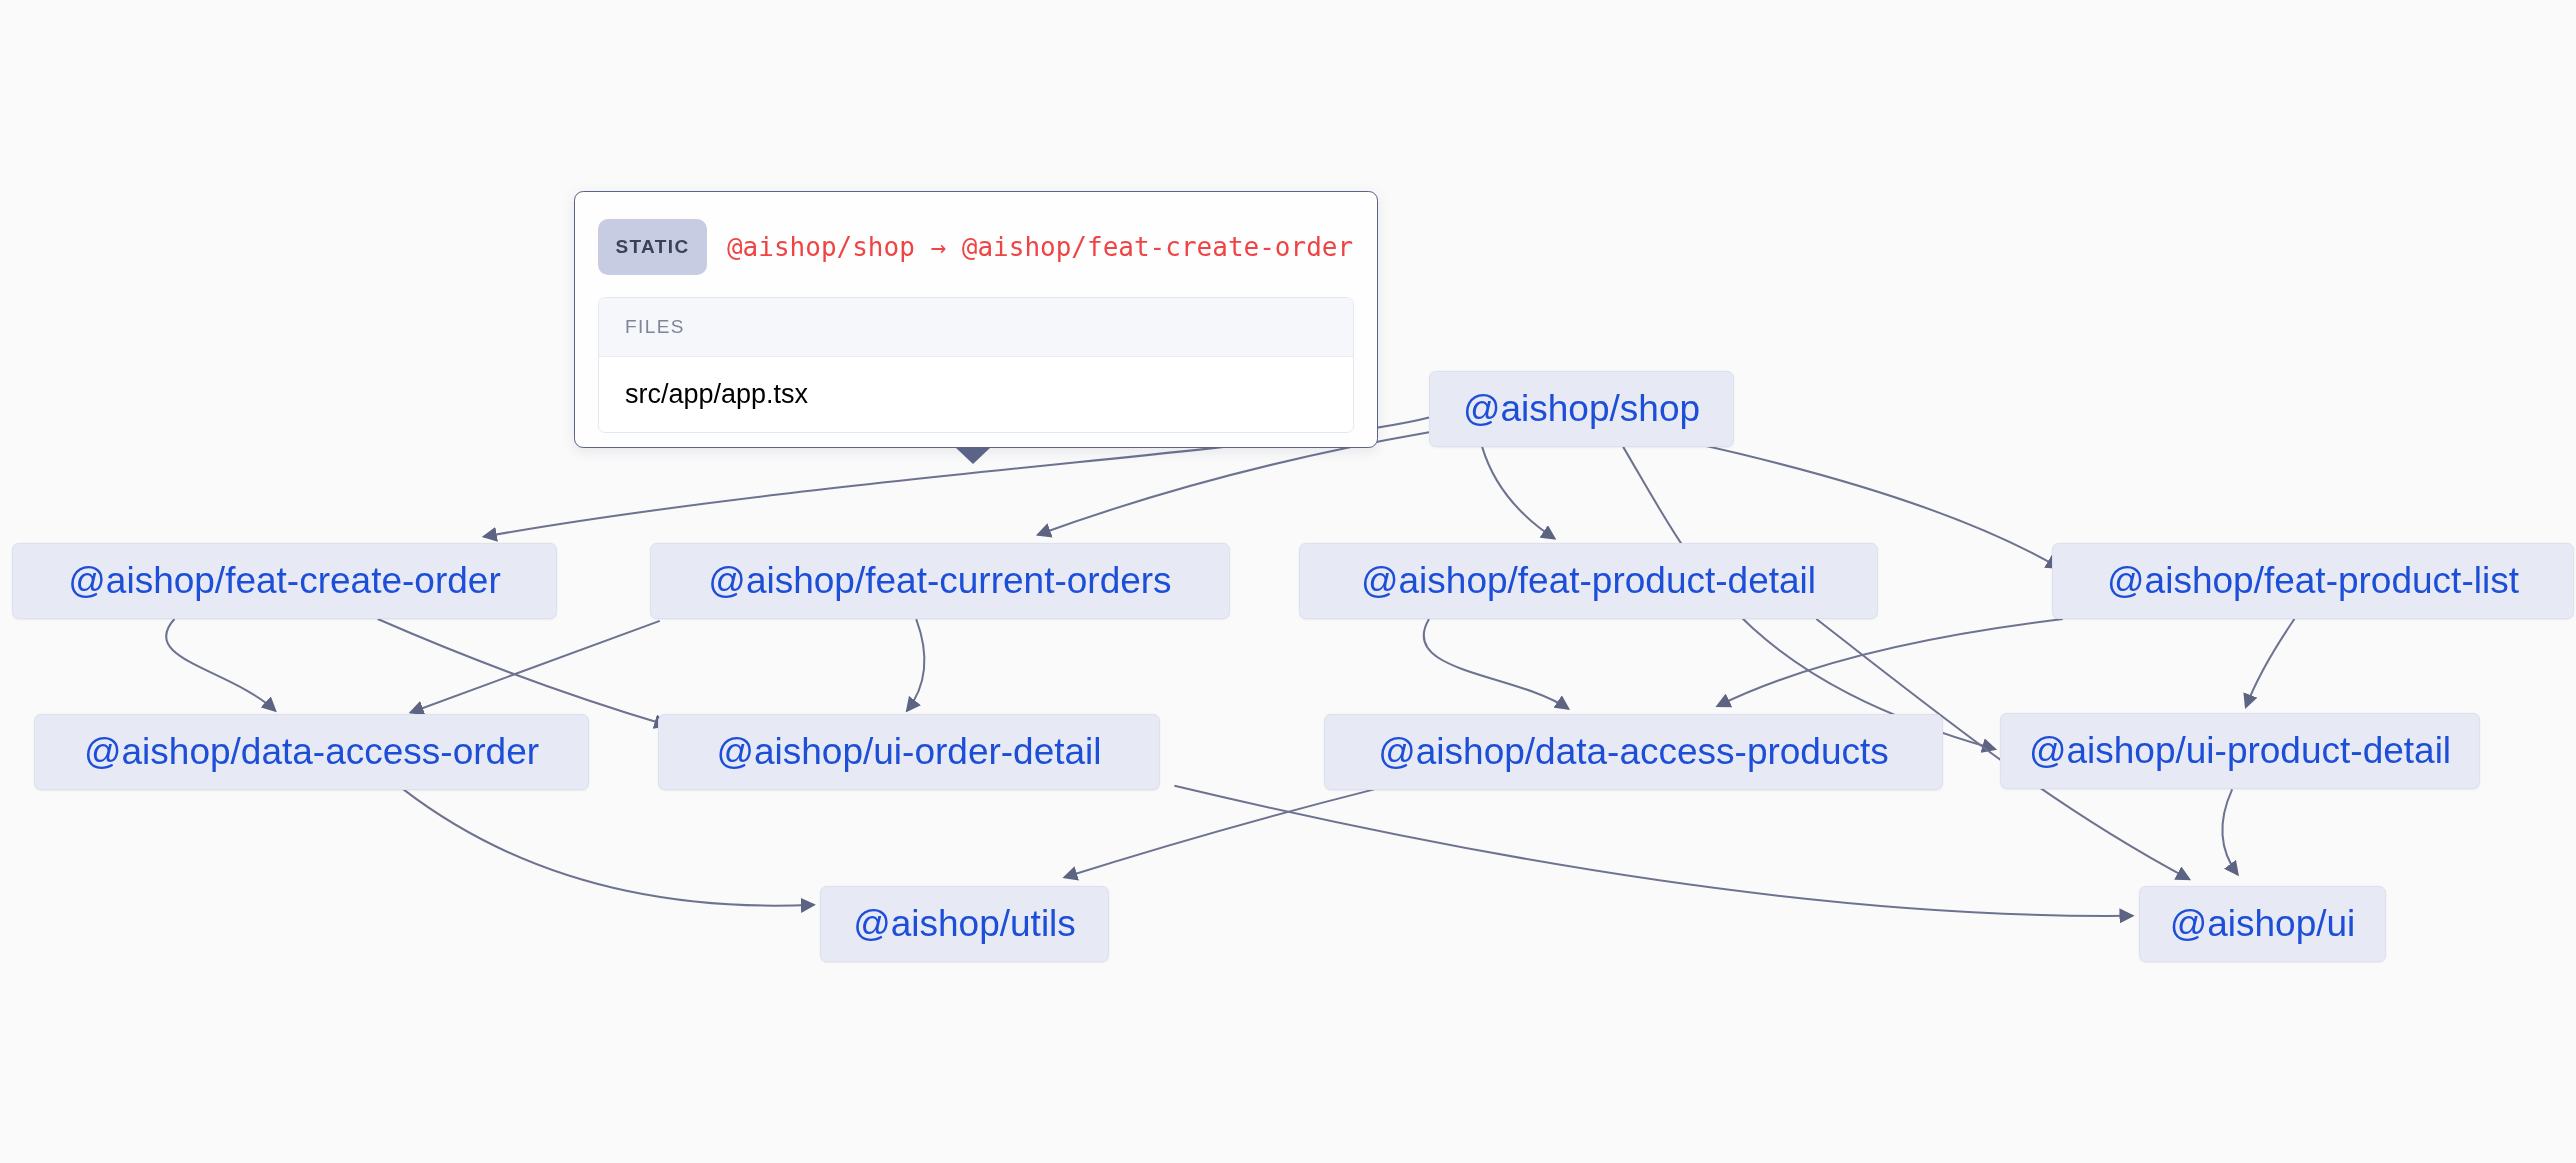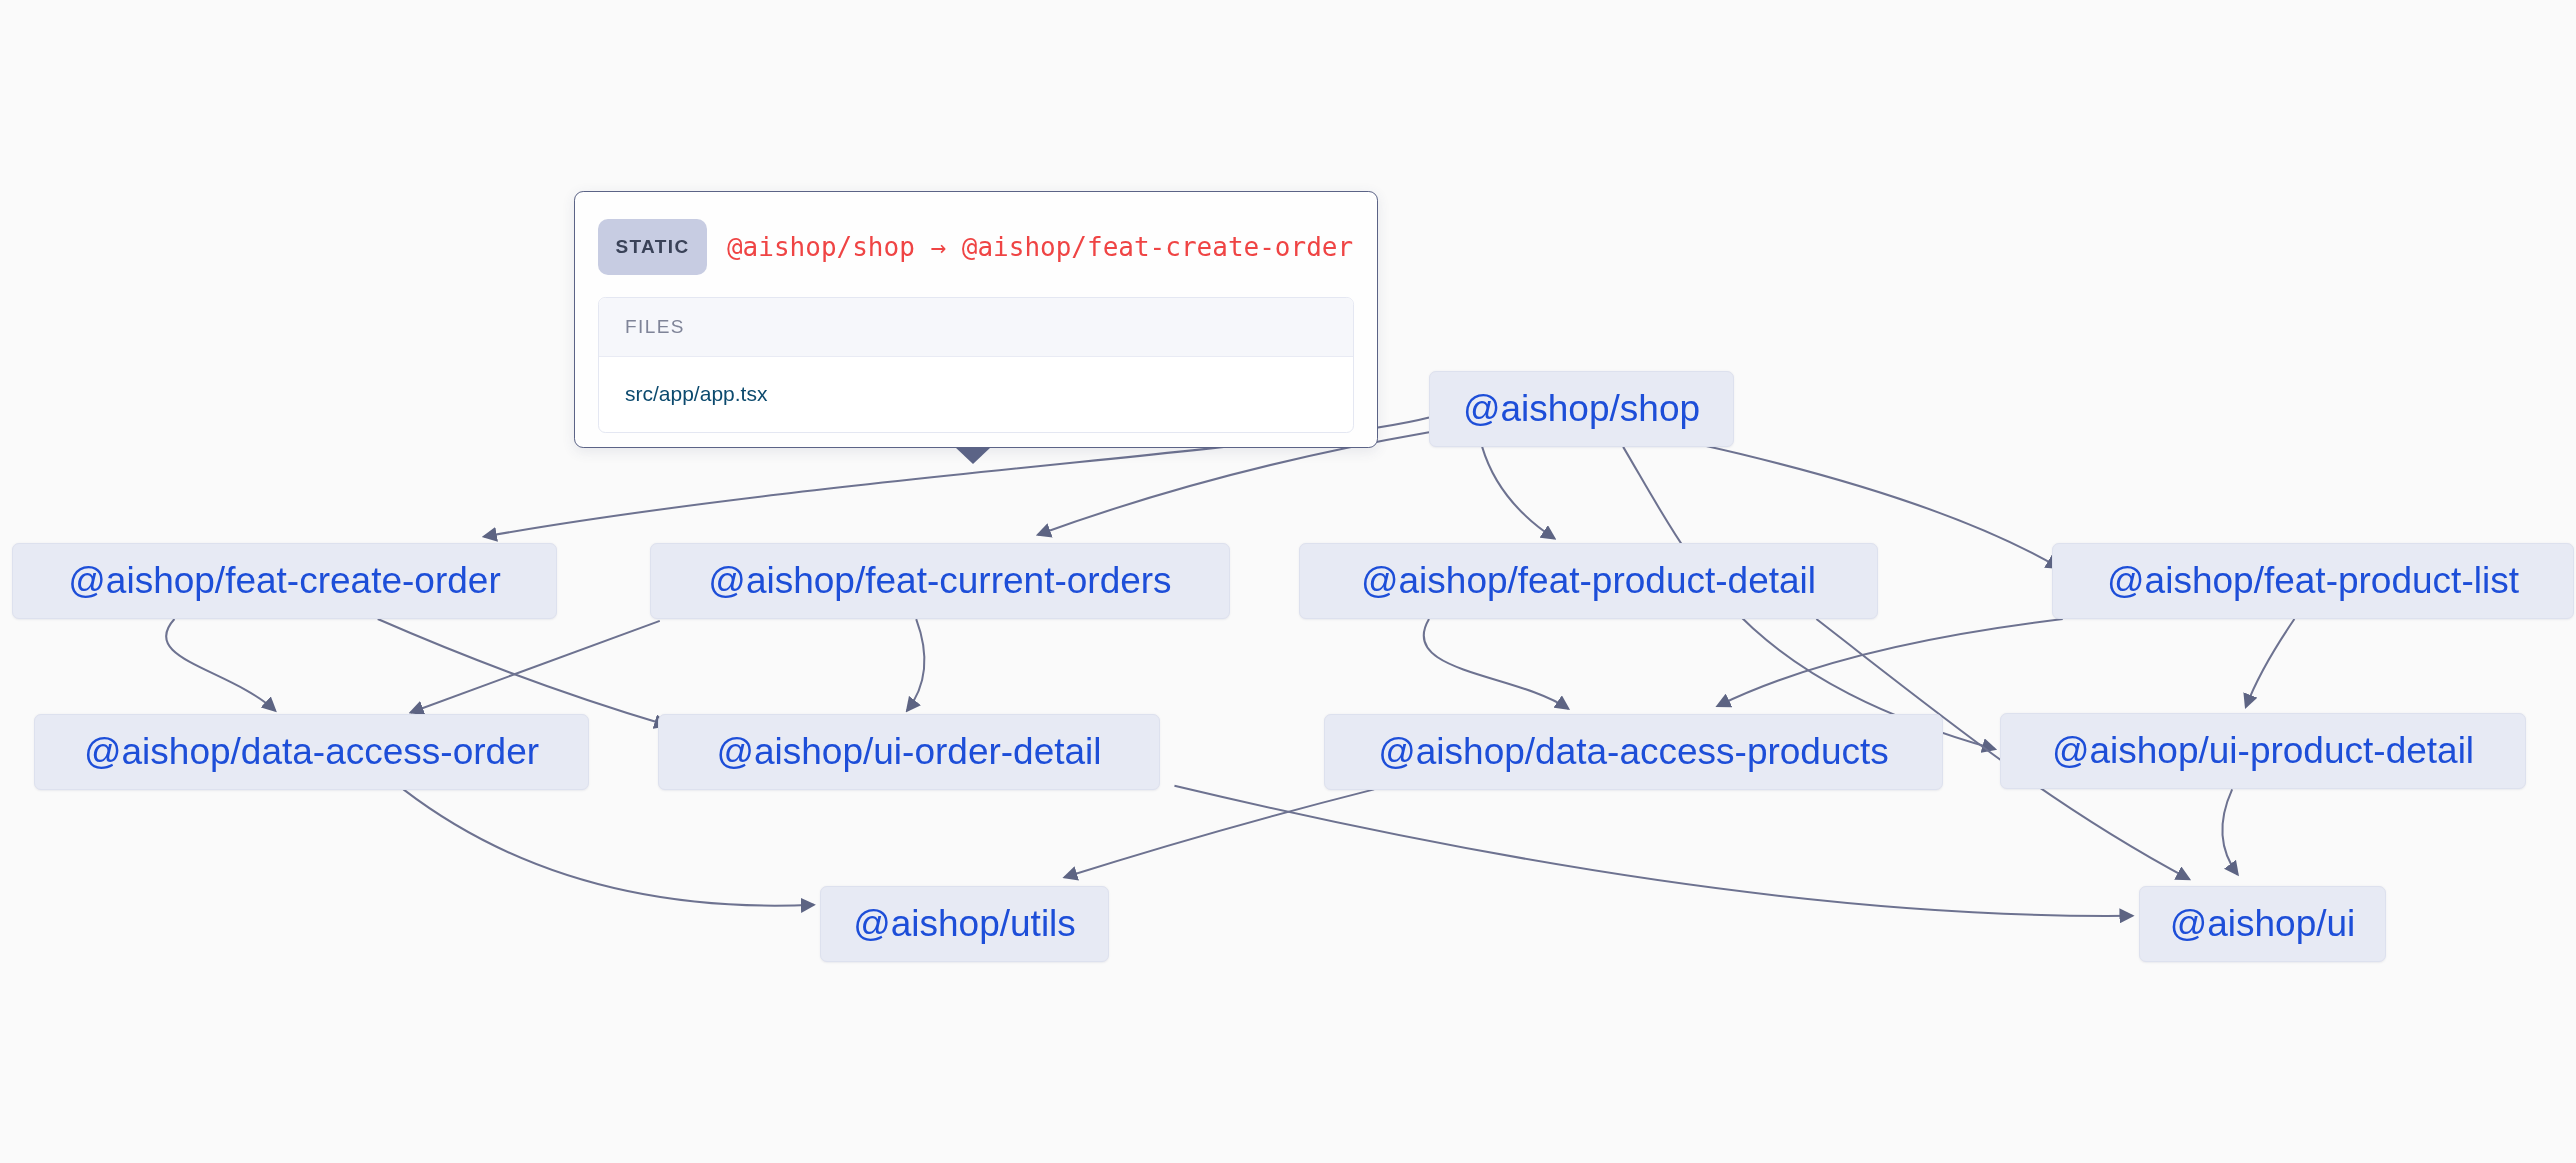--- a/index.html
+++ b/index.html
@@ -80,22 +80,22 @@
     padding:0 26px;
     background:#f6f7fb;
     border-bottom:0.9px solid #e9ebf4;
     color:#7f8498;
     font-size:19px;letter-spacing:1.4px;
   }
   .file-item{
     height:75px;
     display:flex;align-items:center;
     padding:0 26px;
-    color:#0c4a6e;
-    font-size:21px;
+    color:#000000;
+    font-size:27px;
   }
 </style>
 </head>
 <body>
 
 <div id="canvas">
 
   <svg id="edges-layer" width="2576" height="1163" viewBox="0 0 2812 1270">
     <defs>
       <marker id="arrow" viewBox="0 0 10 10" refX="8.5" refY="5" markerWidth="7.5" markerHeight="7.5" orient="auto-start-reverse">
@@ -125,21 +125,21 @@
 
   <div id="nodes-layer">
       <div class="node" style="left: 1429px; top: 371px; width: 305px;">@aishop/shop</div>
       <div class="node" style="left: 12px; top: 543px; width: 545px;">@aishop/feat-create-order</div>
       <div class="node" style="left: 650px; top: 543px; width: 580px;">@aishop/feat-current-orders</div>
       <div class="node" style="left: 1299px; top: 543px; width: 579px;">@aishop/feat-product-detail</div>
       <div class="node" style="left: 2052px; top: 543px; width: 522px;">@aishop/feat-product-list</div>
       <div class="node" style="left: 34px; top: 714px; width: 555px;">@aishop/data-access-order</div>
       <div class="node" style="left: 658px; top: 714px; width: 502px;">@aishop/ui-order-detail</div>
       <div class="node" style="left: 1324px; top: 714px; width: 619px;">@aishop/data-access-products</div>
-      <div class="node" style="left: 2000px; top: 713px; width: 526px;">@aishop/ui-product-detail</div>
+      <div class="node" style="left: 2000px; top: 713px; width: 480px;">@aishop/ui-product-detail</div>
       <div class="node" style="left: 820px; top: 886px; width: 289px;">@aishop/utils</div>
       <div class="node" style="left: 2139px; top: 886px; width: 247px;">@aishop/ui</div>
     </div>
 
   <div id="edge-tooltip">
     <div class="tt-header">
       <span id="edge-type-badge">STATIC</span>
       <span id="edge-relation">@aishop/shop → @aishop/feat-create-order</span>
     </div>
     <div id="files-section">

